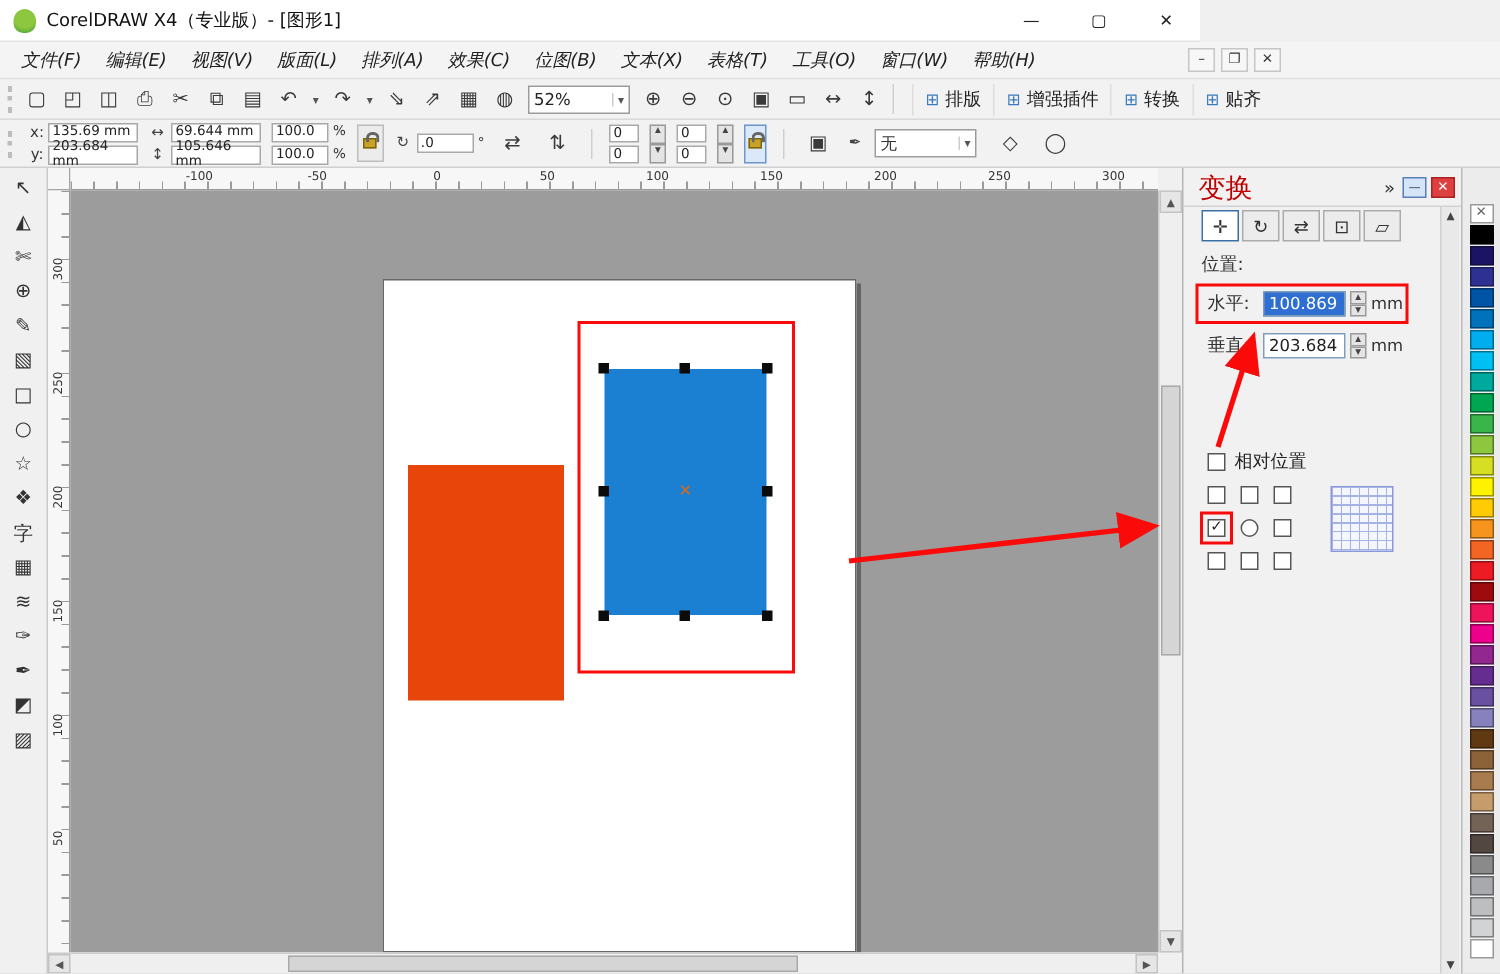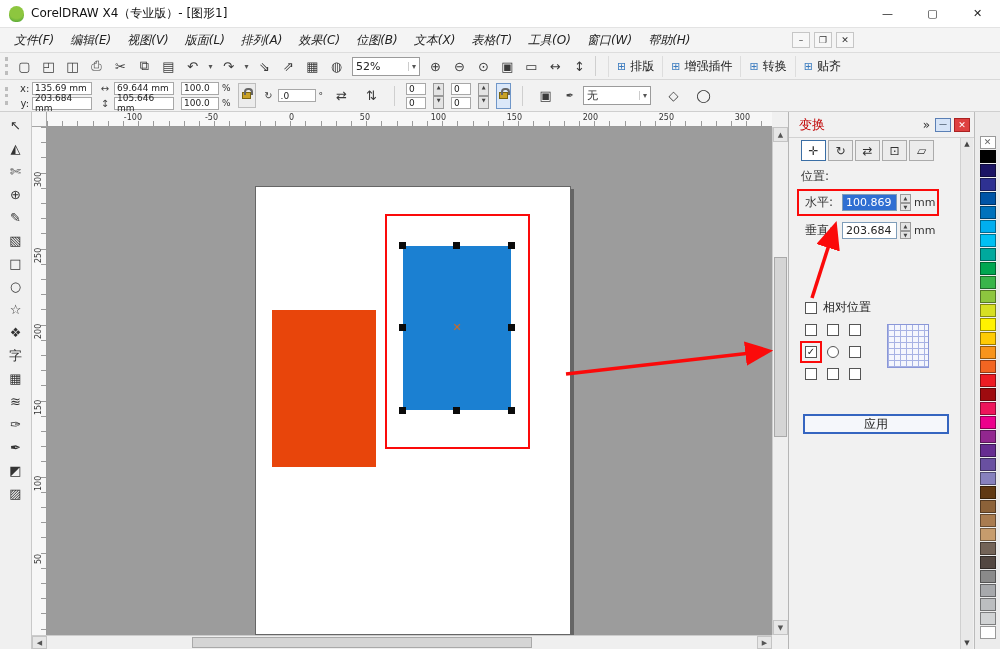--- a/index.html
+++ b/index.html
@@ -1,20 +1,20 @@
 <!DOCTYPE html>
 <html style="--annotation-red: #fb0a0a; --canvas-bg: #9c9c9c; --docker-title-red: #c00000; --selection-blue: #2f6fd2; --apply-border: #3565c0;"><head>
 <meta charset="utf-8">
 <style>
 *{margin:0;padding:0;box-sizing:border-box;}
 html,body{width:1000px;height:649px;}
 .app{position:relative;width:1000px;height:649px;font-family:"DejaVu Sans","Liberation Sans",sans-serif;font-size:12px;color:#222;background:#f0f0f0;overflow:hidden;}
 
 
-.titlebar{position:absolute;left:0;top:0;width:1000px;height:28px;background:#fff;border-bottom:1px solid #e3e3e3;display:flex;align-items:center;}
+.titlebar{position:absolute;left:0;top:0;width:800px;height:28px;background:#fff;border-bottom:1px solid #e3e3e3;display:flex;align-items:center;}
 .app-icon{width:15px;height:16px;margin:0 7px 0 9px;background:radial-gradient(circle at 50% 32%,#8dc63f 55%,#3f9c35);border-radius:50% 50% 42% 42%;}
 .titlebar-title{font-size:12px;color:#111;}
 .titlebar-buttons{margin-left:auto;display:flex;height:100%;}
 .win-btn{width:45px;height:100%;display:flex;align-items:center;justify-content:center;font-size:11px;color:#222;}
 
 
 .menubar{position:absolute;left:0;top:28px;width:1000px;height:25px;background:#f4f4f4;border-bottom:1px solid #ddd;display:flex;align-items:center;padding-left:6px;}
 .menu-items{display:flex;font-style:italic;}
 .menu-item{padding:4px 8px;font-size:12px;color:#222;}
 .doc-buttons{position:absolute;left:792px;top:4px;display:flex;gap:4px;}
@@ -85,21 +85,21 @@
 .arr.up{top:0;} .arr.down{bottom:0;}
 .vthumb{position:absolute;left:1px;top:130px;width:13px;height:180px;background:#d5d5d5;border:1px solid #a9a9a9;}
 .hscroll{position:absolute;left:32px;top:635px;width:740px;height:14px;background:#efefef;border-top:1px solid #ccc;}
 .hscroll .arr{position:absolute;top:0;width:15px;height:13px;font-size:7px;display:flex;align-items:center;justify-content:center;color:#555;background:#e6e6e6;border:1px solid #c4c4c4;}
 .arr.left{left:0;} .arr.right{right:0;}
 .hthumb{position:absolute;left:160px;top:1px;width:340px;height:11px;background:#d5d5d5;border:1px solid #a9a9a9;}
 
 
 .docker{position:absolute;left:788px;top:112px;width:186px;height:537px;background:#f1f1f1;border-left:1px solid #b5b5b5;}
 .docker-header{height:26px;display:flex;align-items:center;padding:0 4px;border-bottom:1px solid #d2d2d2;}
-.docker-title{color:var(--docker-title-red);font-size:13px;margin-left:6px;}
+.docker-title{color:var(--docker-title-red);font-size:18px;margin-left:6px;}
 .docker-chevron{margin-left:auto;font-size:12px;color:#333;padding:0 5px;}
 .docker-min{width:16px;height:14px;border:1px solid #5a7fb5;background:#d6e4f7;font-size:8px;display:flex;align-items:center;justify-content:center;color:#345;}
 .docker-close{width:16px;height:14px;background:#de4040;color:#fff;font-size:9px;display:flex;align-items:center;justify-content:center;margin-left:3px;border:1px solid #a22;}
 .docker-body{position:relative;height:511px;}
 .transform-tabs{position:absolute;left:12px;top:2px;display:flex;gap:2px;}
 .t-btn{width:25px;height:21px;border:1px solid #ababab;background:#ececec;display:flex;align-items:center;justify-content:center;font-size:12px;color:#333;}
 .t-btn:first-child{border:1px solid #3a6ea5;background:#fff;}
 .dk-label{position:absolute;left:12px;top:30px;font-size:12px;color:#333;}
 .dk-row{position:absolute;display:flex;align-items:center;gap:3px;}
 .row-h{left:16px;top:56px;} .row-v{left:16px;top:84px;}
@@ -509,21 +509,20 @@
         <div class="cb"></div>
         <div class="cb">✓</div>
         <div class="cb radio"></div>
         <div class="cb"></div>
         <div class="cb"></div>
         <div class="cb"></div>
         <div class="cb"></div>
       </div>
       <div class="anno anno-grid"></div>
       <div class="grid-icon"></div>
-      <div class="dk-btn btn-apply">应用</div>
       <div class="docker-scroll">
         <span>▲</span>
         <span>▼</span>
       </div>
     </div>
   </div>
 
   <div class="palette">
       <div class="swatch"><span>✕</span></div>
       <div class="swatch" style="background: rgb(0, 0, 0);"></div>

